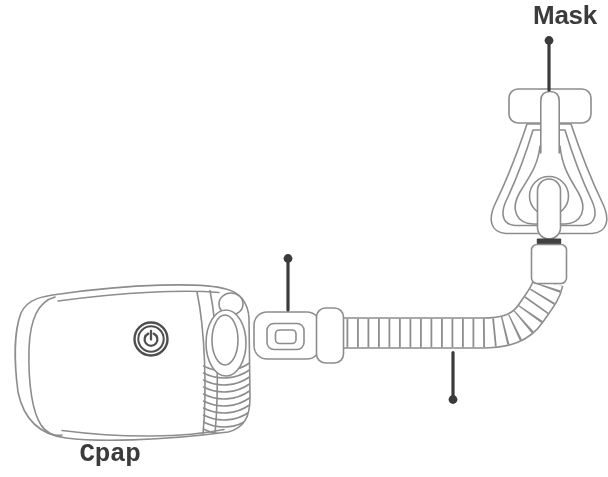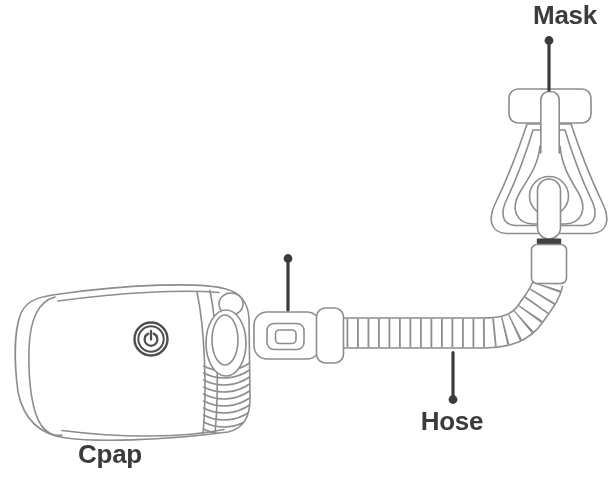--- a/index.html
+++ b/index.html
@@ -18,21 +18,21 @@
     font-weight:700;
     font-size:26px;
     line-height:1.05;
     color:#3b3b3b;
     letter-spacing:-0.3px;
     white-space:nowrap;
   }
   .lbl-mask{left:551px;top:2px;margin-left:14px;}
   .lbl-connector{left:287px;top:226px;}
   .lbl-hose{left:452px;top:408px;}
-  .lbl-cpap{left:110px;top:441px;}
+  .lbl-cpap{left:110px;top:441px;font-family:Liberation Mono, monospace;}
 </style>
 </head>
 <body>
 
 <div id="stage">
 
   <svg id="art" width="608" height="477" viewBox="0 0 608 477" fill="none" stroke-linecap="round" stroke-linejoin="round">
 
     <defs>
       <clipPath id="cpapClip">
@@ -102,16 +102,15 @@
       <line x1="549" y1="41" x2="549" y2="90"></line>
       <circle fill="#3b3b3b" stroke="none" cx="549" cy="40.5" r="4.4"></circle>
       <line x1="288" y1="259" x2="288" y2="310"></line>
       <circle fill="#3b3b3b" stroke="none" cx="288" cy="258.5" r="4.4"></circle>
       <line x1="453" y1="352.5" x2="453" y2="399"></line>
       <circle fill="#3b3b3b" stroke="none" cx="453" cy="399.5" r="4.4"></circle>
     </g>
   </svg>
 
   <div class="label lbl-mask">Mask</div>
-  <div class="label lbl-hose">Hose</div>
   <div class="label lbl-cpap">Cpap</div>
 
 </div>
 
 </body></html>

